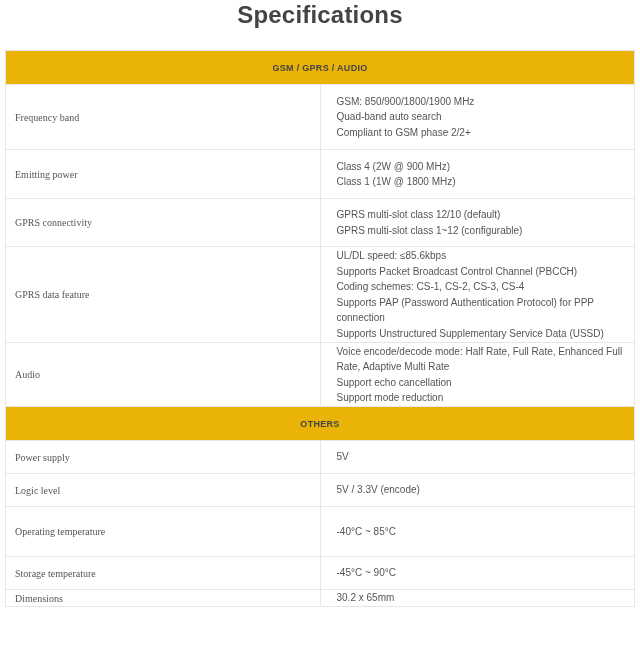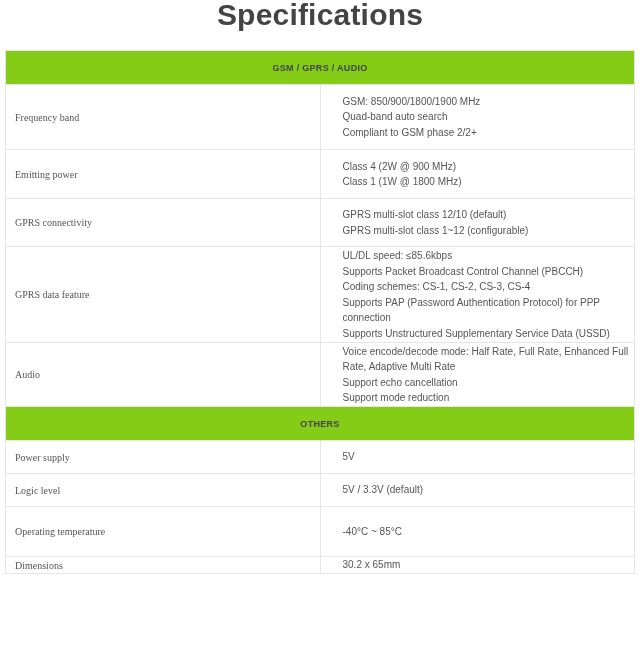--- a/index.html
+++ b/index.html
@@ -1,24 +1,24 @@
 <!DOCTYPE html>
 <html><head>
 <meta charset="utf-8">
 <style>
   html, body { margin: 0; padding: 0; background: #ffffff; }
   body { width: 640px; height: 654px; overflow: hidden; font-family: "Liberation Sans", sans-serif; color: #555; }
-  .title { text-align: center; font-size: 30px; color: #444; height: 50px; line-height: 30px; padding-top: 0; margin: 0; letter-spacing: 0.2px; }
+  .title { text-align: center; font-size: 24px; color: #444; height: 50px; line-height: 30px; padding-top: 0; margin: 0; letter-spacing: 0.2px; }
   .table-wrap { position: absolute; left: 5px; top: 50px; width: 630px; }
   table { border-collapse: collapse; width: 630px; table-layout: fixed; }
   td { border: 1px solid #e6e6e6; font-size: 10px; vertical-align: middle; padding: 0; }
   td.label { width: 140px; padding-left: 9px; color: #555; font-family: Liberation Serif, serif; }
-  td.value { padding-left: 22px; color: #555; }
+  td.value { padding-left: 16px; color: #555; }
   td.value div { line-height: 15.5px; }
-  tr.section td { background: #84cc16; text-align: center; font-weight: bold; font-size: 9px; color: #444; height: 33px; letter-spacing: 0.3px; }
+  tr.section td { background: #eab308; text-align: center; font-weight: bold; font-size: 9px; color: #444; height: 33px; letter-spacing: 0.3px; }
 </style>
 </head>
 <body>
 
 <h1 class="title">Specifications</h1>
 
 <div class="table-wrap">
 <table>
   <tbody>
     <tr class="section">
@@ -78,31 +78,37 @@
     <tr style="height:33px">
       <td class="label">Power supply</td>
       <td class="value">
         <div>5V</div>
       </td>
     </tr>
 
     <tr style="height:33px">
       <td class="label">Logic level</td>
       <td class="value">
-        <div>5V / 3.3V (default)</div>
+        <div>5V / 3.3V (encode)</div>
       </td>
     </tr>
 
     <tr style="height:50px">
       <td class="label">Operating temperature</td>
       <td class="value">
         <div>-40°C ~ 85°C</div>
       </td>
     </tr>
 
+    <tr style="height:33px">
+      <td class="label">Storage temperature</td>
+      <td class="value">
+        <div>-45°C ~ 90°C</div>
+      </td>
+    </tr>
 
     <tr style="height:17px">
       <td class="label">Dimensions</td>
       <td class="value">
         <div>30.2 x 65mm</div>
       </td>
     </tr>
   </tbody>
 </table>
 </div>

